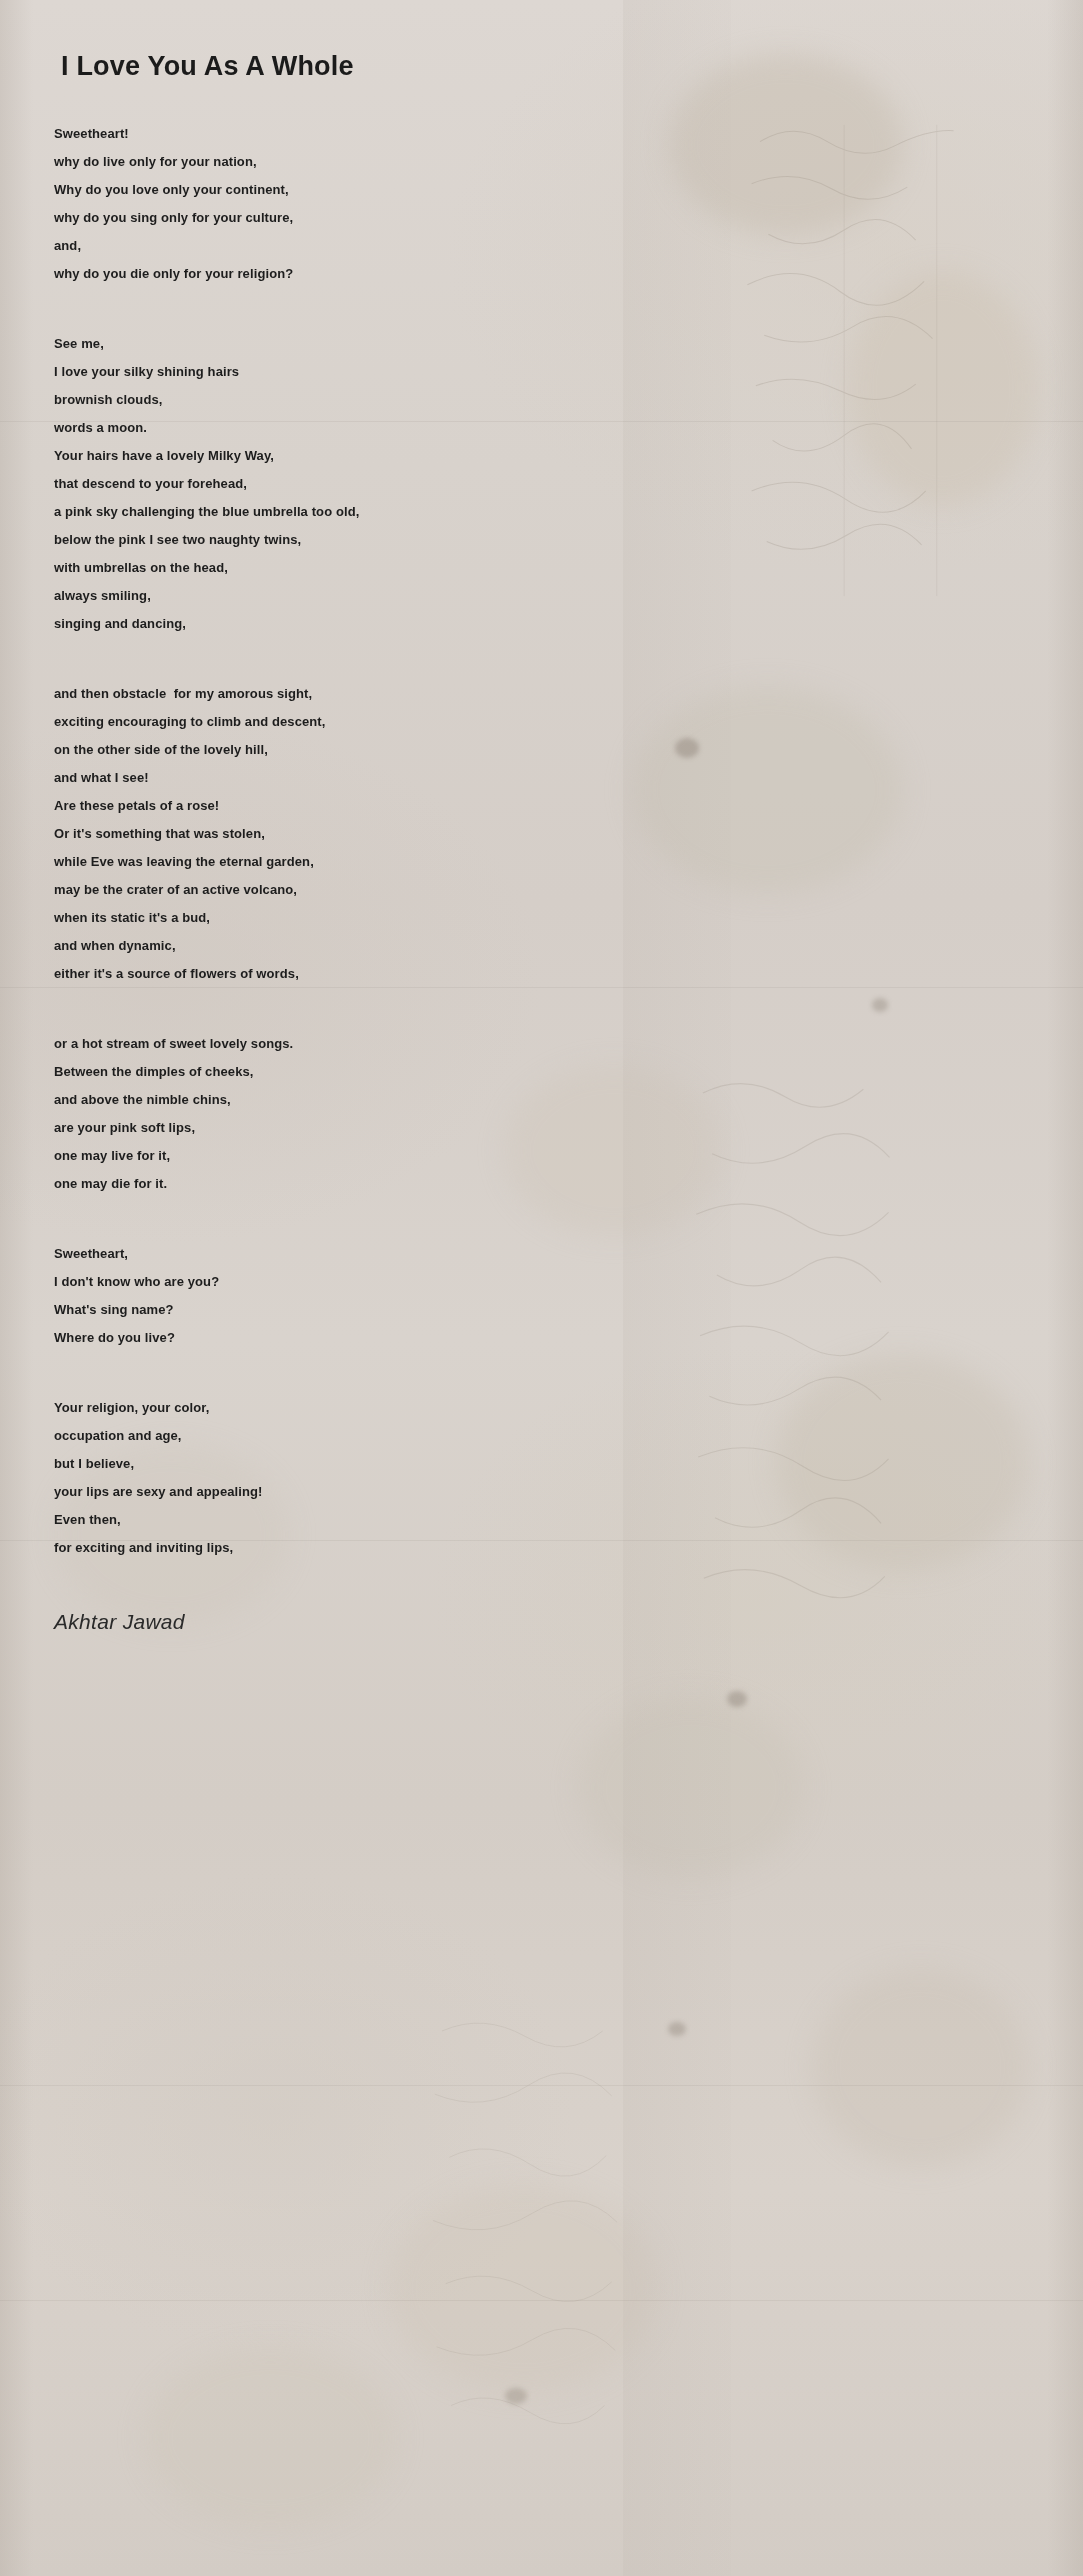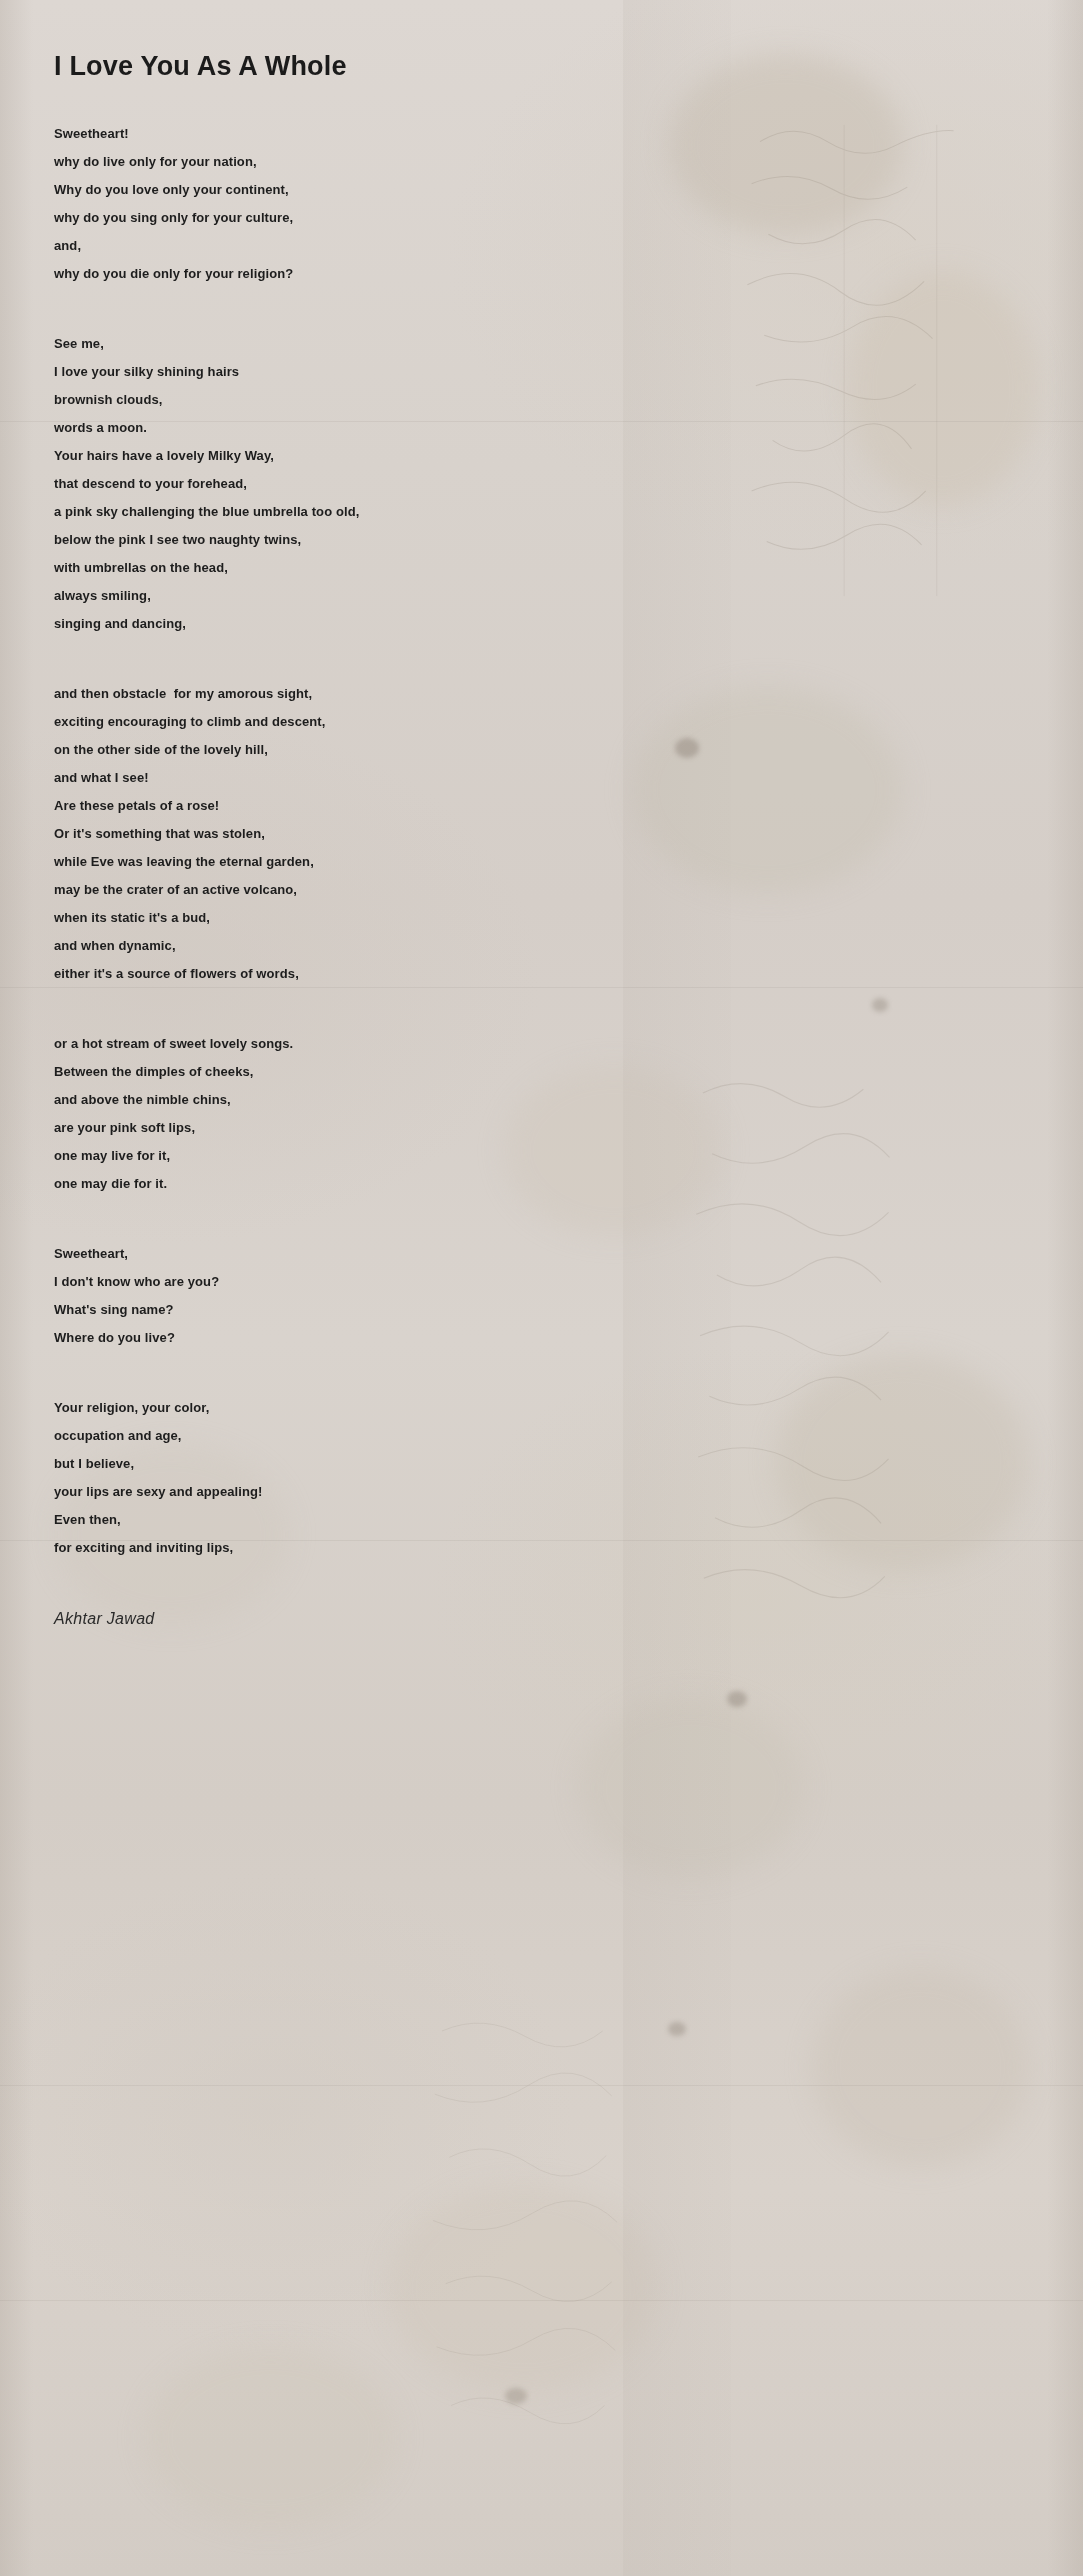--- a/index.html
+++ b/index.html
@@ -59,36 +59,36 @@
   .content {
     position: relative;
     z-index: 5;
     padding: 51px 54px 0 54px;
   }
   .poem-title {
     font-size: 27px;
     font-weight: bold;
     color: #1b1b1b;
     letter-spacing: 0.2px;
-    margin: 0 0 38px 0;
+    margin: 0 0 38px 7px;
   }
   .stanza {
     margin: 0 0 42px 0;
   }
   .line {
     font-size: 13px;
     font-weight: bold;
     color: #1d1d1d;
     line-height: 28px;
     letter-spacing: 0.1px;
     white-space: pre-wrap;
   }
   .author {
     margin-top: 48px;
-    font-size: 16px;
+    font-size: 21px;
     font-style: italic;
     color: #2a2a2a;
     letter-spacing: 0.3px;
   }
 </style>
 </head>
 <body>
 
 <div class="page">
 

